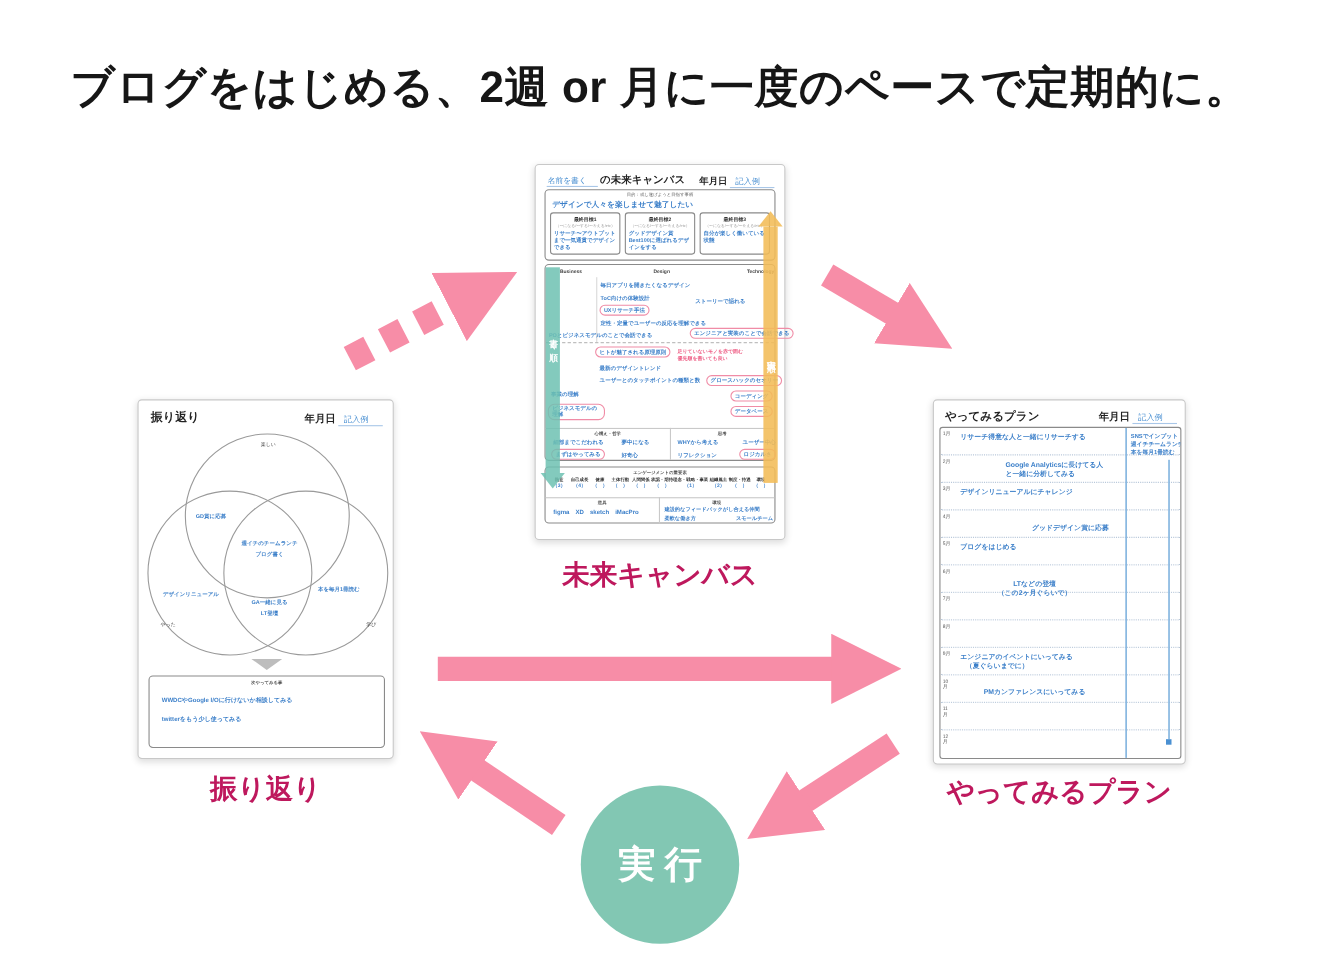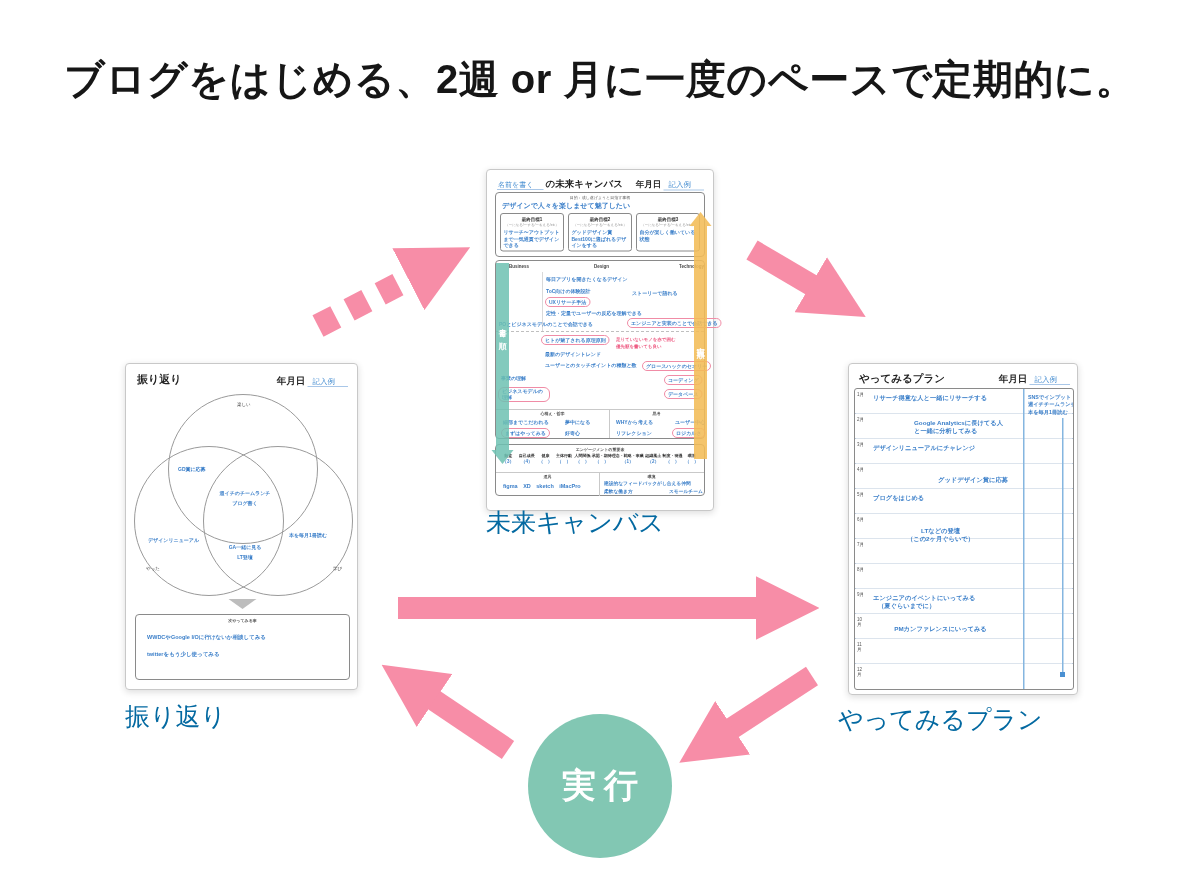--- a/index.html
+++ b/index.html
@@ -1,19 +1,19 @@
 <!DOCTYPE html>
 <html><head>
 <meta charset="utf-8">
 <style>
   *{box-sizing:border-box;margin:0;padding:0}
   html,body{width:1200px;height:890px}
   body{position:relative;background:#fff;font-family:"Liberation Sans",sans-serif;overflow:hidden;color:#111}
   .title{position:absolute;top:52px;left:0;right:0;text-align:center;font-size:40px;font-weight:800;letter-spacing:.5px;color:#161616}
-  .caption{position:absolute;text-align:left;font-size:25px;font-weight:400;color:#0369a1}
+  .caption{position:absolute;text-align:center;font-size:25px;font-weight:700;color:#be185d}
   
   .doc{position:absolute}
   .doc-inner{transform:scale(.5);transform-origin:0 0;background:#fff;border:2px solid #c8c8c8;border-radius:8px;
              box-shadow:0 4px 14px rgba(0,0,0,.14);position:relative}
   .doc-head{position:absolute;display:flex;justify-content:space-between;align-items:flex-end}
   .doc-title{font-weight:800;font-size:22px;color:#222}
   .date-lbl{font-weight:800;font-size:19px;color:#222}
   .link{color:#4A90D2;font-size:15px;border-bottom:2px solid #a9c7e8;padding:0 26px 2px 10px}
   .namefield{color:#4A90D2;font-size:14px;border-bottom:2px solid #a9c7e8;padding:0 20px 2px 2px}
   .box{position:absolute;border:2px solid #8a8a8a;border-radius:8px;background:#fff}
@@ -58,21 +58,21 @@
       <path d="M0,0 L10,5 L0,10 z" fill="#F78DA7"></path>
     </marker>
   </defs>
   <path d="M 318 326 L 430 268" stroke="#F78DA7" stroke-width="24" fill="none" stroke-dasharray="20 15" marker-end="url(#ah)"></path>
   <path d="M 752 250 L 830 296" stroke="#F78DA7" stroke-width="22" fill="none" marker-end="url(#ah)"></path>
   <path d="M 398 608 L 778 608" stroke="#F78DA7" stroke-width="22" fill="none" marker-end="url(#ah)"></path>
   <path d="M 812 676 L 714 740" stroke="#F78DA7" stroke-width="22" fill="none" marker-end="url(#ah)"></path>
   <path d="M 508 750 L 416 688" stroke="#F78DA7" stroke-width="22" fill="none" marker-end="url(#ah)"></path>
 </svg>
 
-<div class="doc" style="left:486px;top:169px;width:228px;height:280px">
+<div class="doc" style="left:486px;top:149px;width:228px;height:280px">
   <div class="doc-inner" style="width:456px;height:684px">
 
     <div class="doc-head" style="top:14px;left:20px;right:18px">
       <div>
         <span class="namefield">名前を書く</span>
         <span class="doc-title" style="font-size:19px">の未来キャンバス</span>
       </div>
       <div>
         <span class="date-lbl" style="font-size:17px">年月日</span>
         <span class="link">記入例</span>

